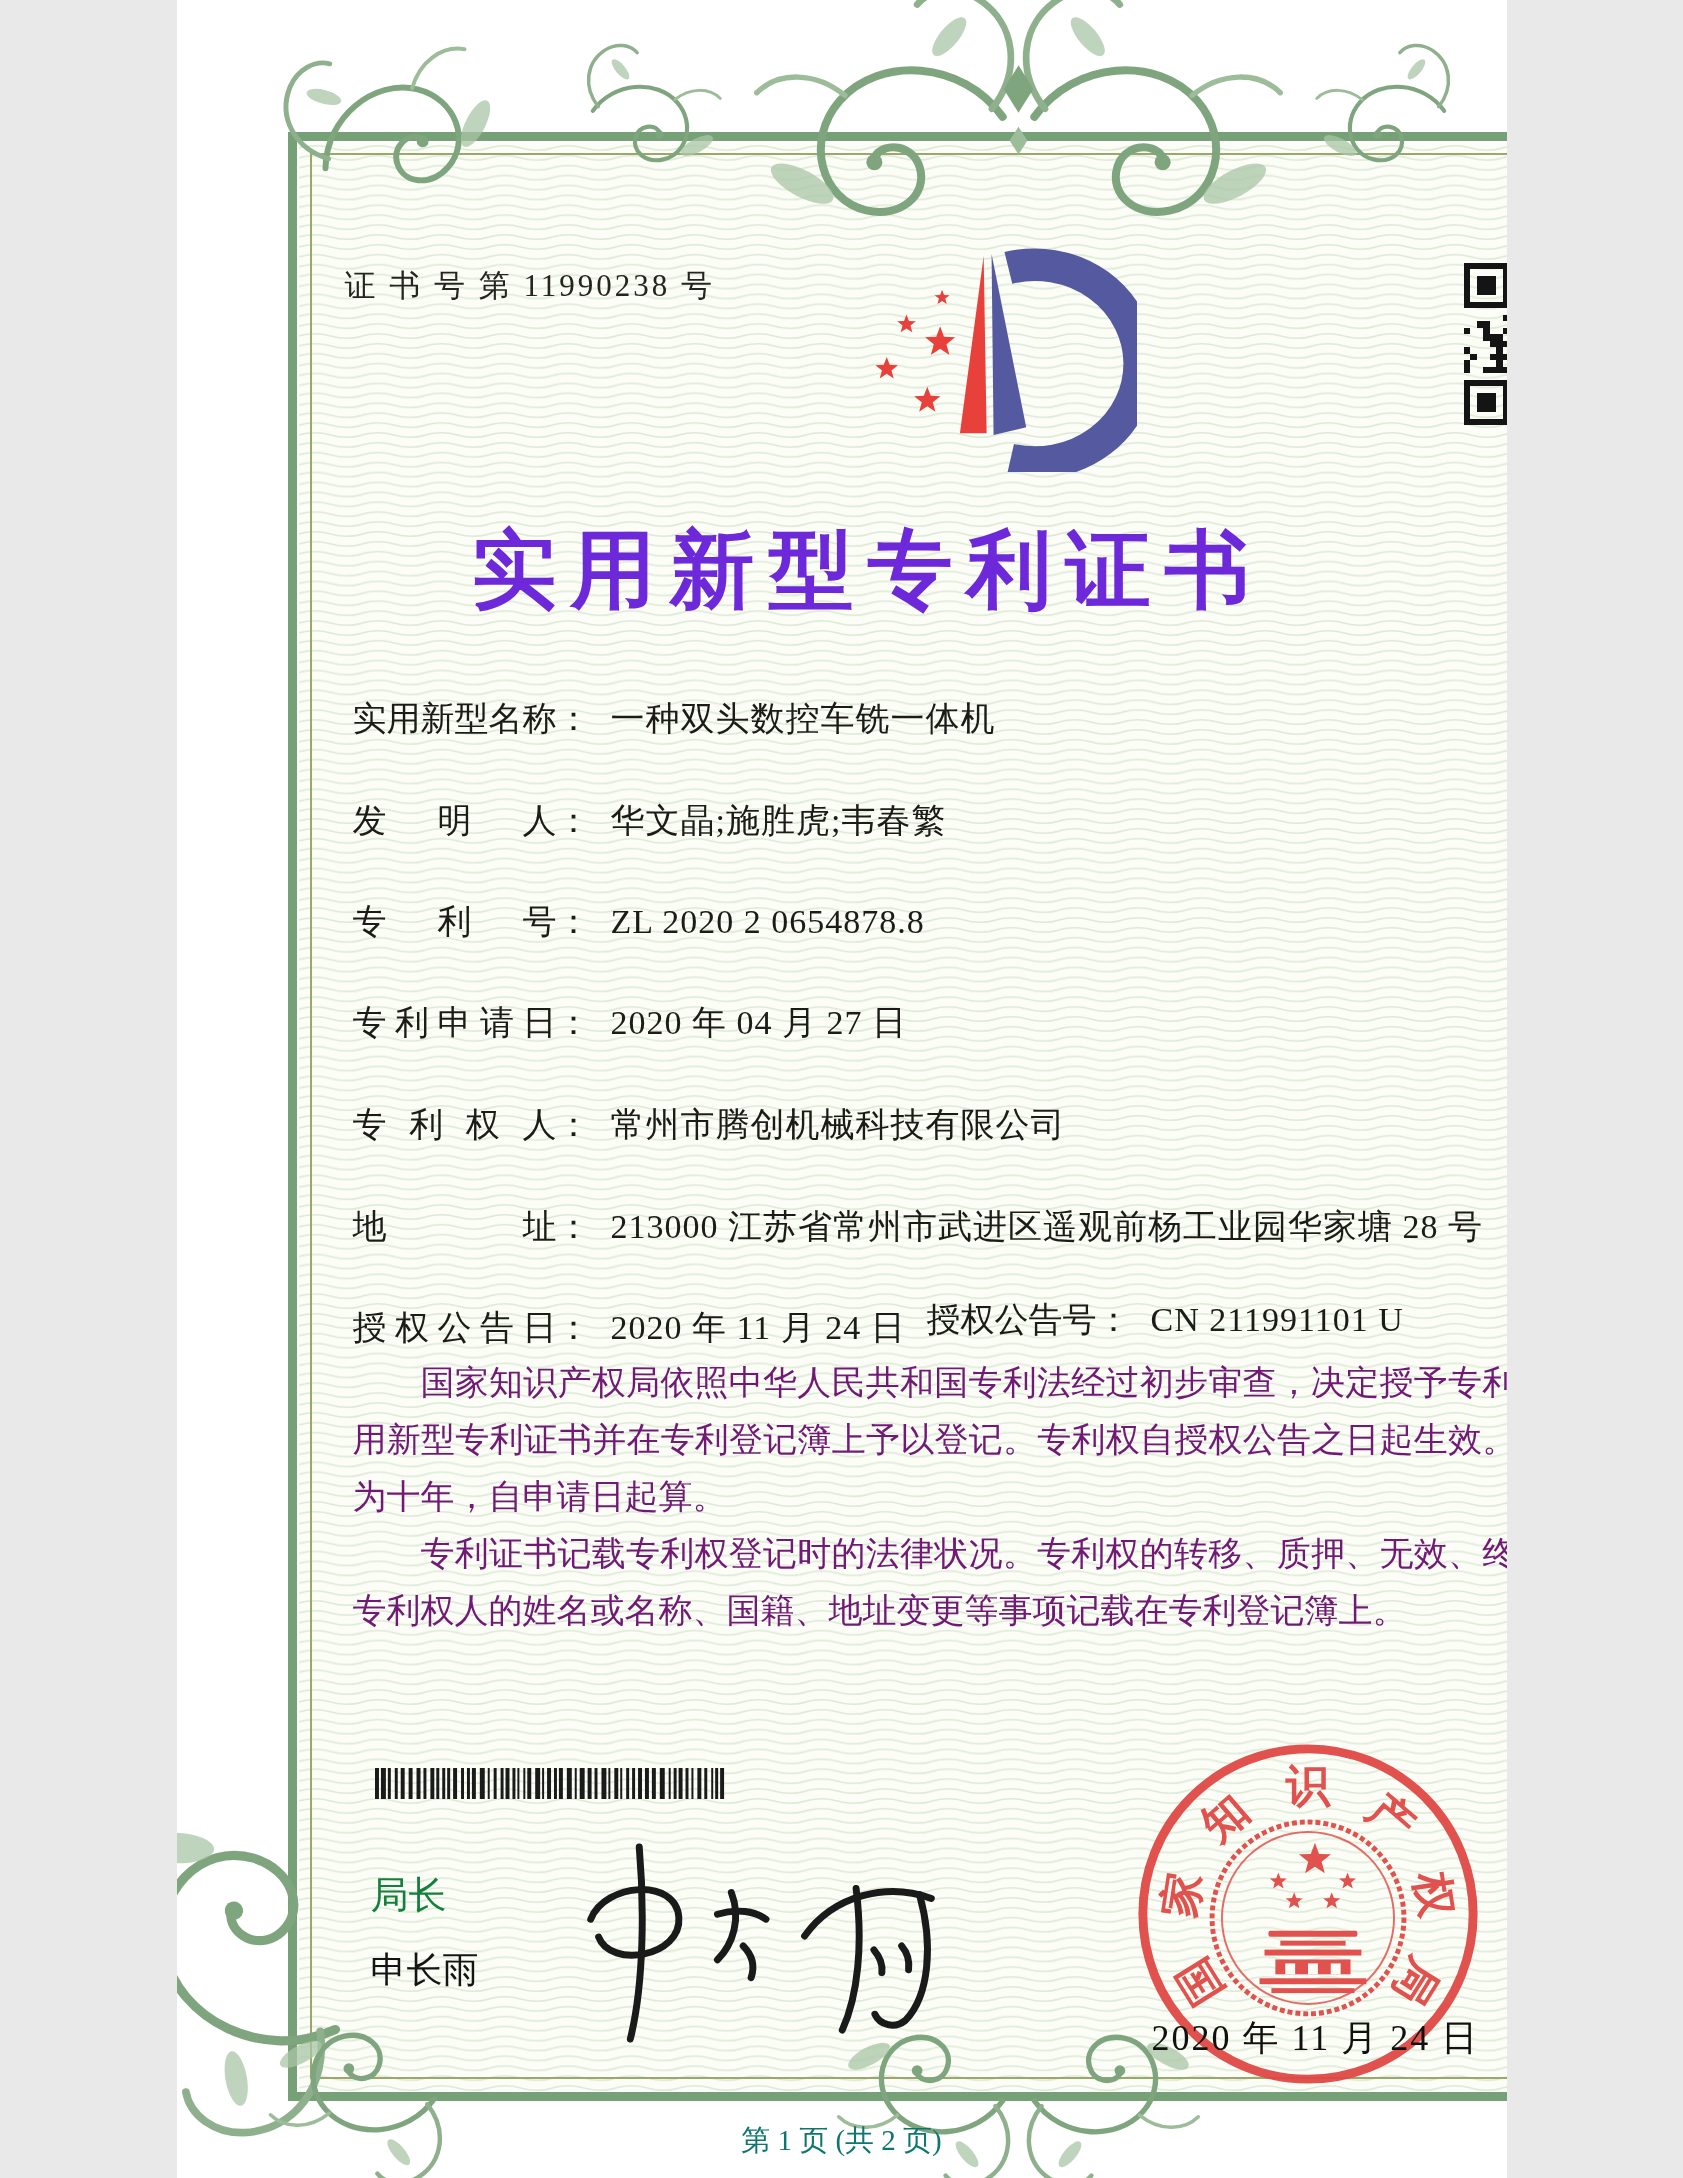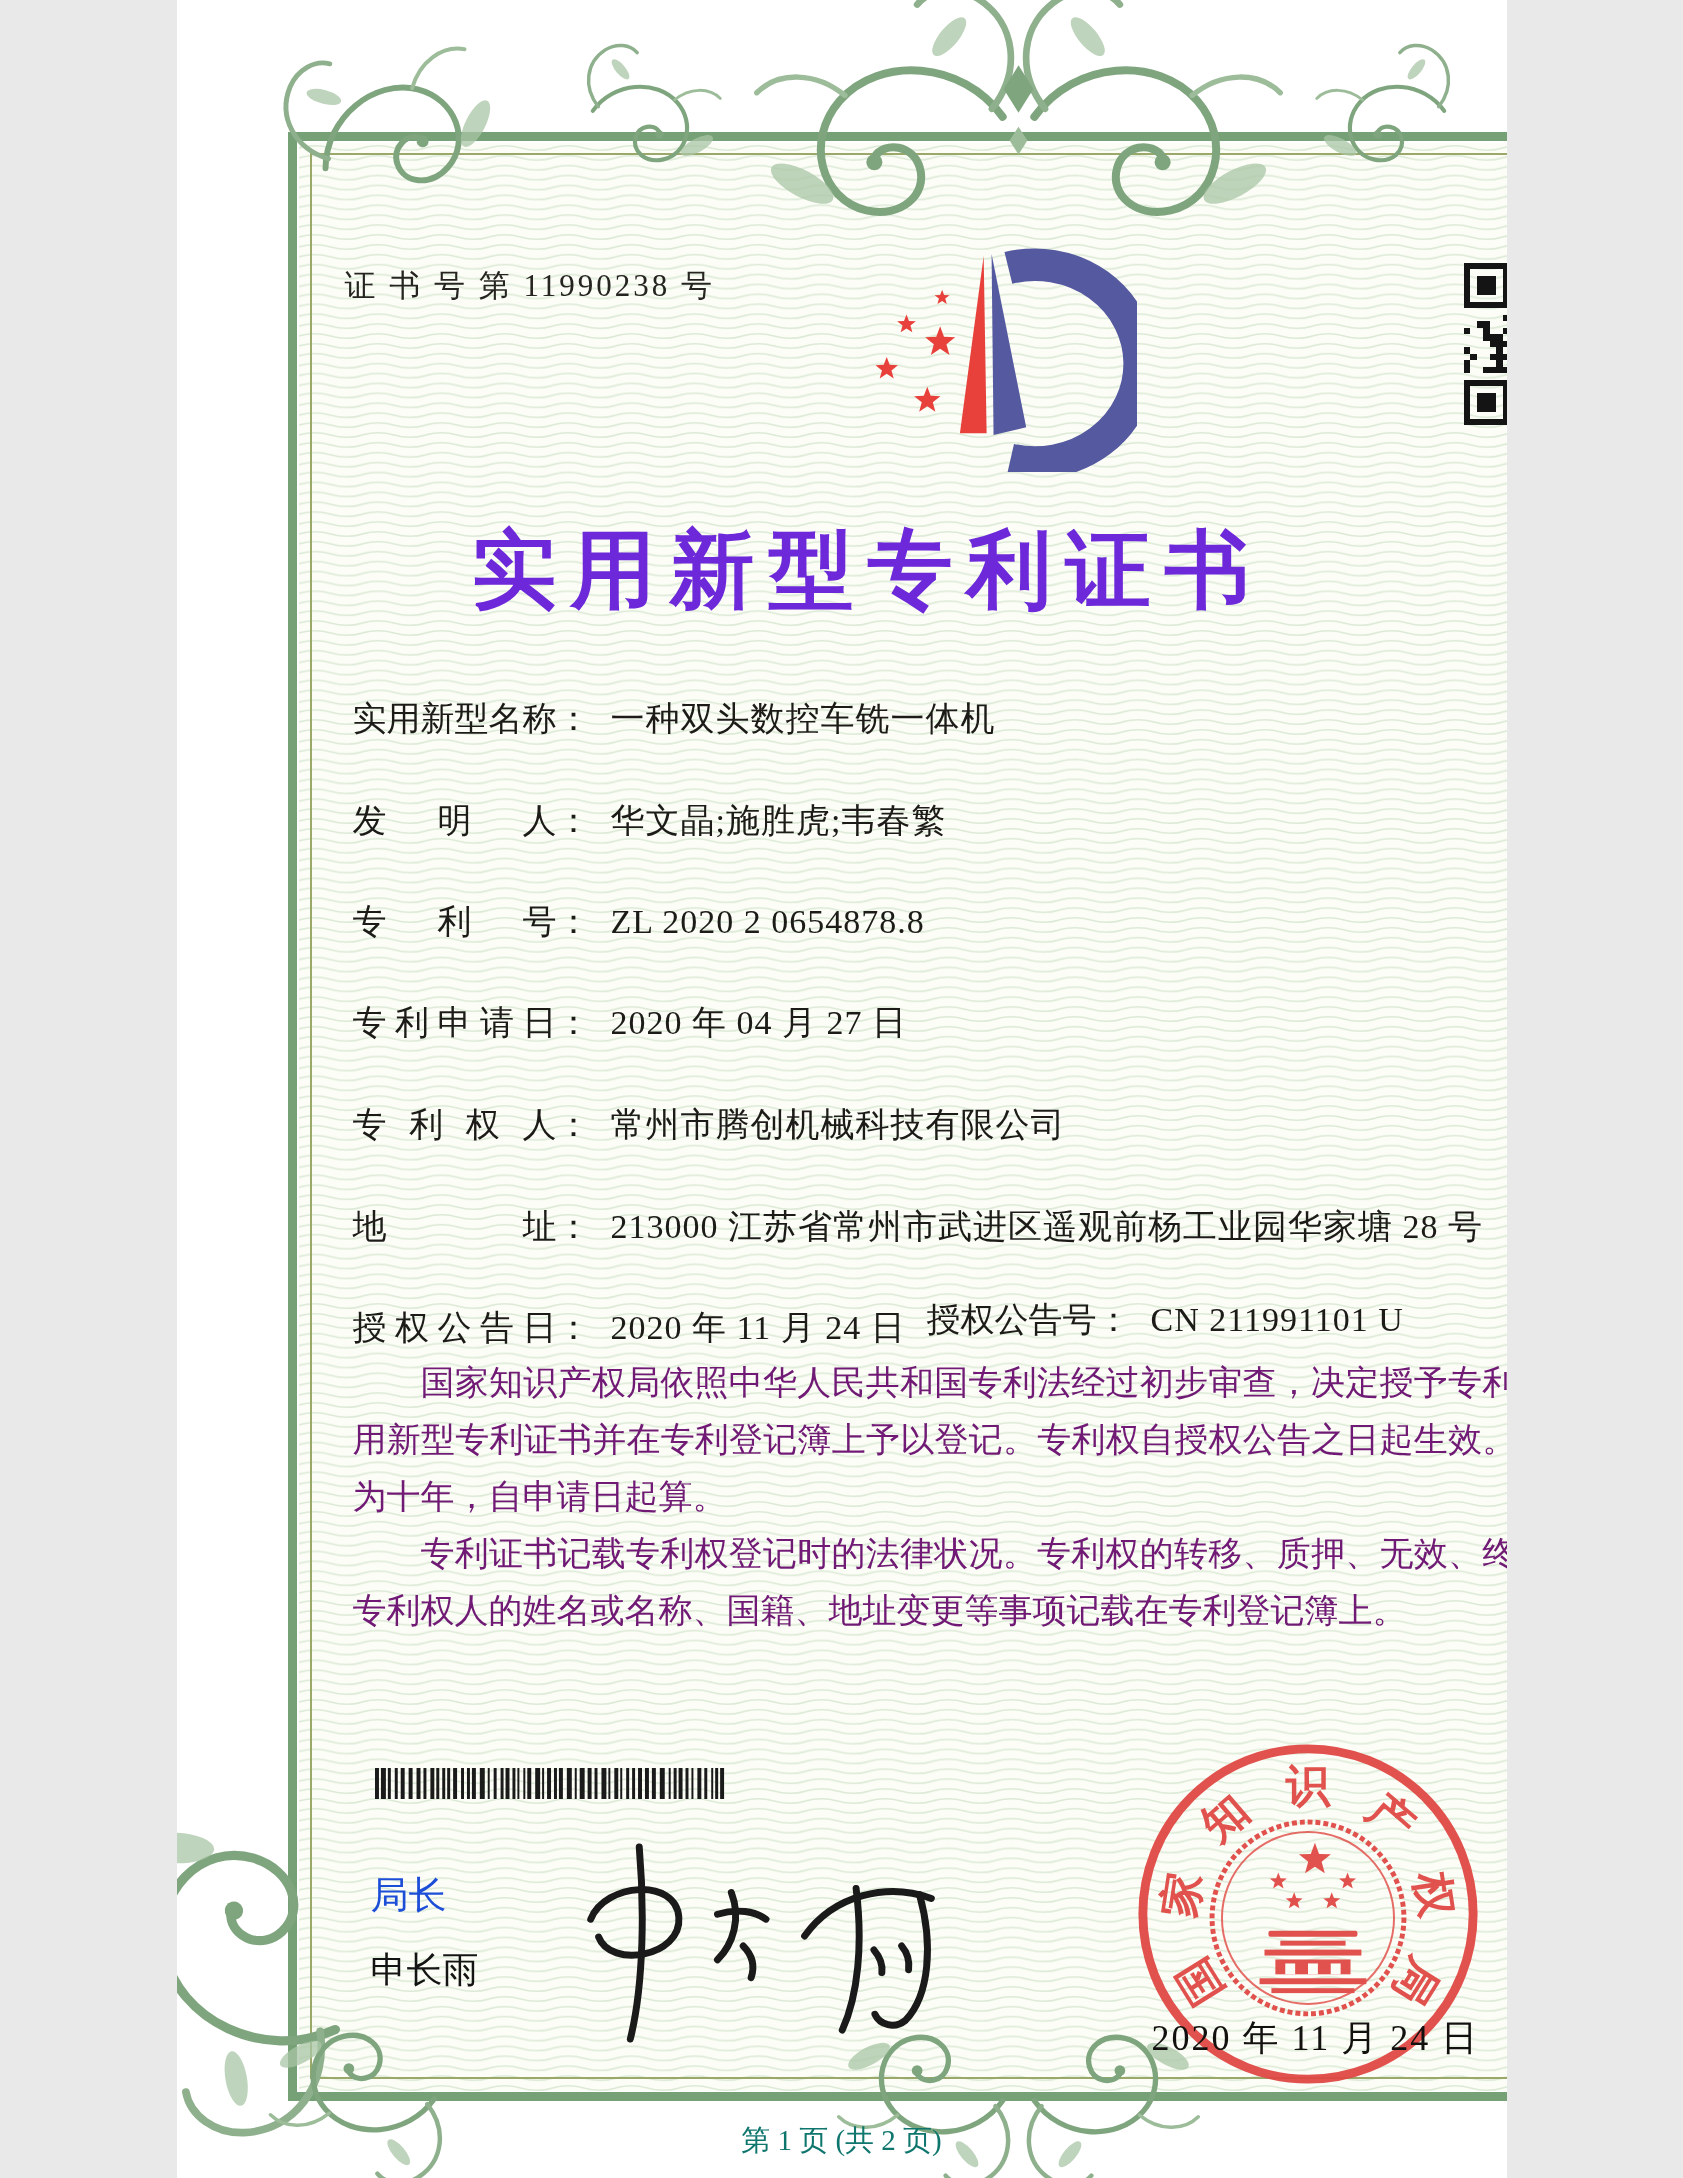--- a/index.html
+++ b/index.html
@@ -34,21 +34,21 @@
   .f-value{margin-left:20px;letter-spacing:1px;}
   .f-group2{position:absolute;left:574px;top:0;}
   
   .body-text{position:absolute;left:176px;top:1354px;width:1335px;font-size:34px;line-height:57px;
     text-align:justify;color:#701a75;}
   .body-text p{margin:0;text-indent:2em;}
   
   .barcode{position:absolute;left:198px;top:1768px;width:356px;height:31px;}
   
   .signer-role{position:absolute;left:194px;top:1870px;font-size:38px;
-    font-family:"Liberation Sans","DejaVu Sans",sans-serif;color:#1d4ed8;}
+    font-family:"Liberation Sans","DejaVu Sans",sans-serif;color:#15803d;}
   .signer-name{position:absolute;left:194px;top:1946px;font-size:36px;
     font-family:"Liberation Sans","DejaVu Sans",sans-serif;color:#141414;}
   .signature{position:absolute;left:384px;top:1825px;width:408px;height:230px;}
   
   .seal{position:absolute;left:953px;top:1736px;width:356px;height:356px;opacity:.93;}
   .seal-date{position:absolute;left:975px;top:2014px;font-size:36px;letter-spacing:2px;color:#12110f;}
   
   .footer{position:absolute;left:0;top:2121px;width:100%;text-align:center;font-size:29px;color:#0f766e;}
 </style>
 </head>

